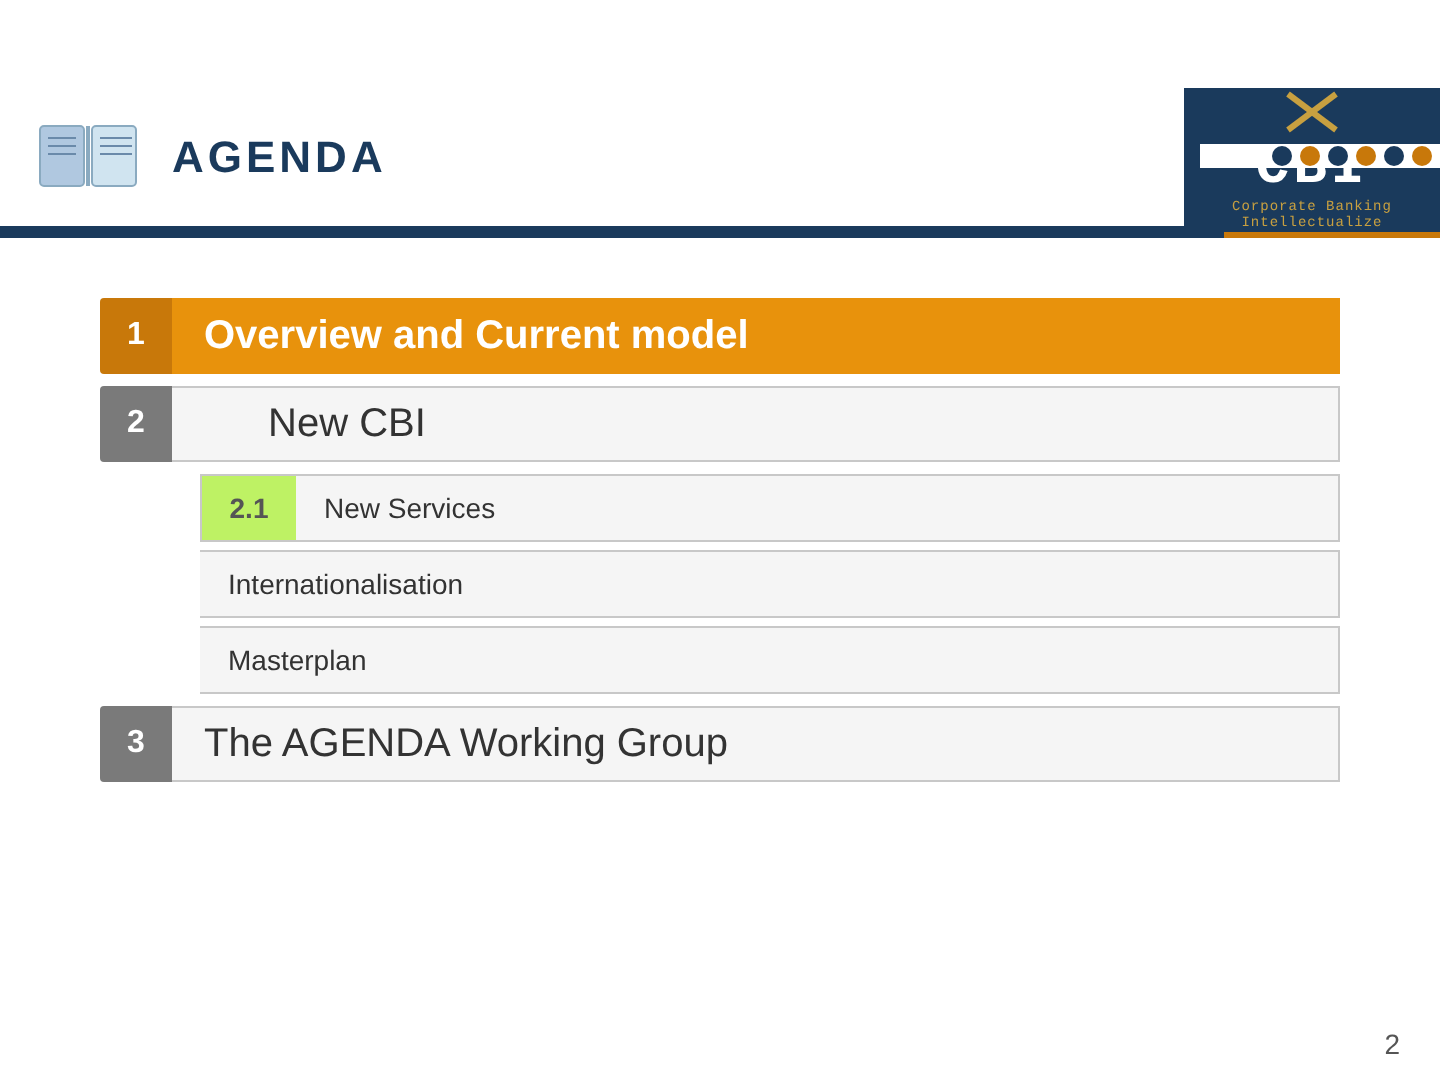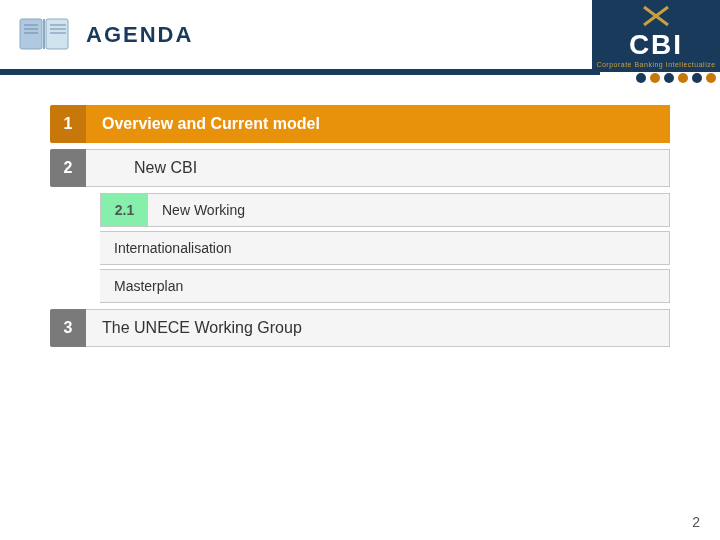--- a/index.html
+++ b/index.html
@@ -15,20 +15,21 @@
 
     
     .header {
       display: flex;
       align-items: center;
       height: 72px;
       background: #ffffff;
       border-bottom: 3px solid #1a3a5c;
       padding: 0 16px;
       position: relative;
+      margin-top: 44px;
     }
 
     .header-logo-book {
       width: 56px;
       height: 48px;
       margin-right: 14px;
     }
 
     .header-title {
       font-size: 22px;
@@ -38,22 +39,23 @@
     }
 
     .header-cbi-logo {
       position: absolute;
       right: 0;
       top: 0;
       width: 128px;
       height: 72px;
       display: flex;
       align-items: center;
-      justify-content: center;
+      justify-content: flex-end;
       background: #1a3a5c;
+      font-family: Liberation Mono, monospace;
     }
 
     .cbi-logo-inner {
       display: flex;
       flex-direction: column;
       align-items: center;
     }
 
     .cbi-logo-text {
       color: #ffffff;
@@ -113,21 +115,21 @@
       color: #ffffff;
       border-radius: 2px 0 0 2px;
     }
 
     .item-label {
       flex: 1;
       height: 38px;
       display: flex;
       align-items: center;
       padding-left: 16px;
-      font-size: 16px;
+      font-size: 20px;
       border: 1px solid #c8c8c8;
       border-left: none;
     }
 
     
     .row-1 .item-number {
       background: #c8780a;
     }
 
     .row-1 .item-label {
@@ -162,21 +164,21 @@
 
     .sub-number {
       min-width: 48px;
       height: 34px;
       display: flex;
       align-items: center;
       justify-content: center;
       font-size: 14px;
       font-weight: bold;
       color: #555;
-      background: #86efac;
+      background: #bef264;
       border: 1px solid #c8c8c8;
       border-right: none;
       text-align: center;
     }
 
     .sub-label {
       flex: 1;
       height: 34px;
       display: flex;
       align-items: center;
@@ -270,34 +272,34 @@
 
   <div class="agenda-item row-2">
     <div class="item-number">2</div>
     <div class="item-label">New CBI</div>
   </div>
 
   <div class="sub-items">
 
     <div class="sub-item">
       <div class="sub-number">2.1</div>
-      <div class="sub-label">New Working</div>
+      <div class="sub-label">New Services</div>
     </div>
 
 
     <div class="sub-item">
       <div class="sub-label">Internationalisation</div>
     </div>
 
     <div class="sub-item">
       <div class="sub-label">Masterplan</div>
     </div>
 
   </div>
 
   <div class="agenda-item row-3">
     <div class="item-number">3</div>
-    <div class="item-label">The UNECE Working Group</div>
+    <div class="item-label">The AGENDA Working Group</div>
   </div>
 
 </div>
 
 <div class="page-number">2</div>
 
 </body></html>

